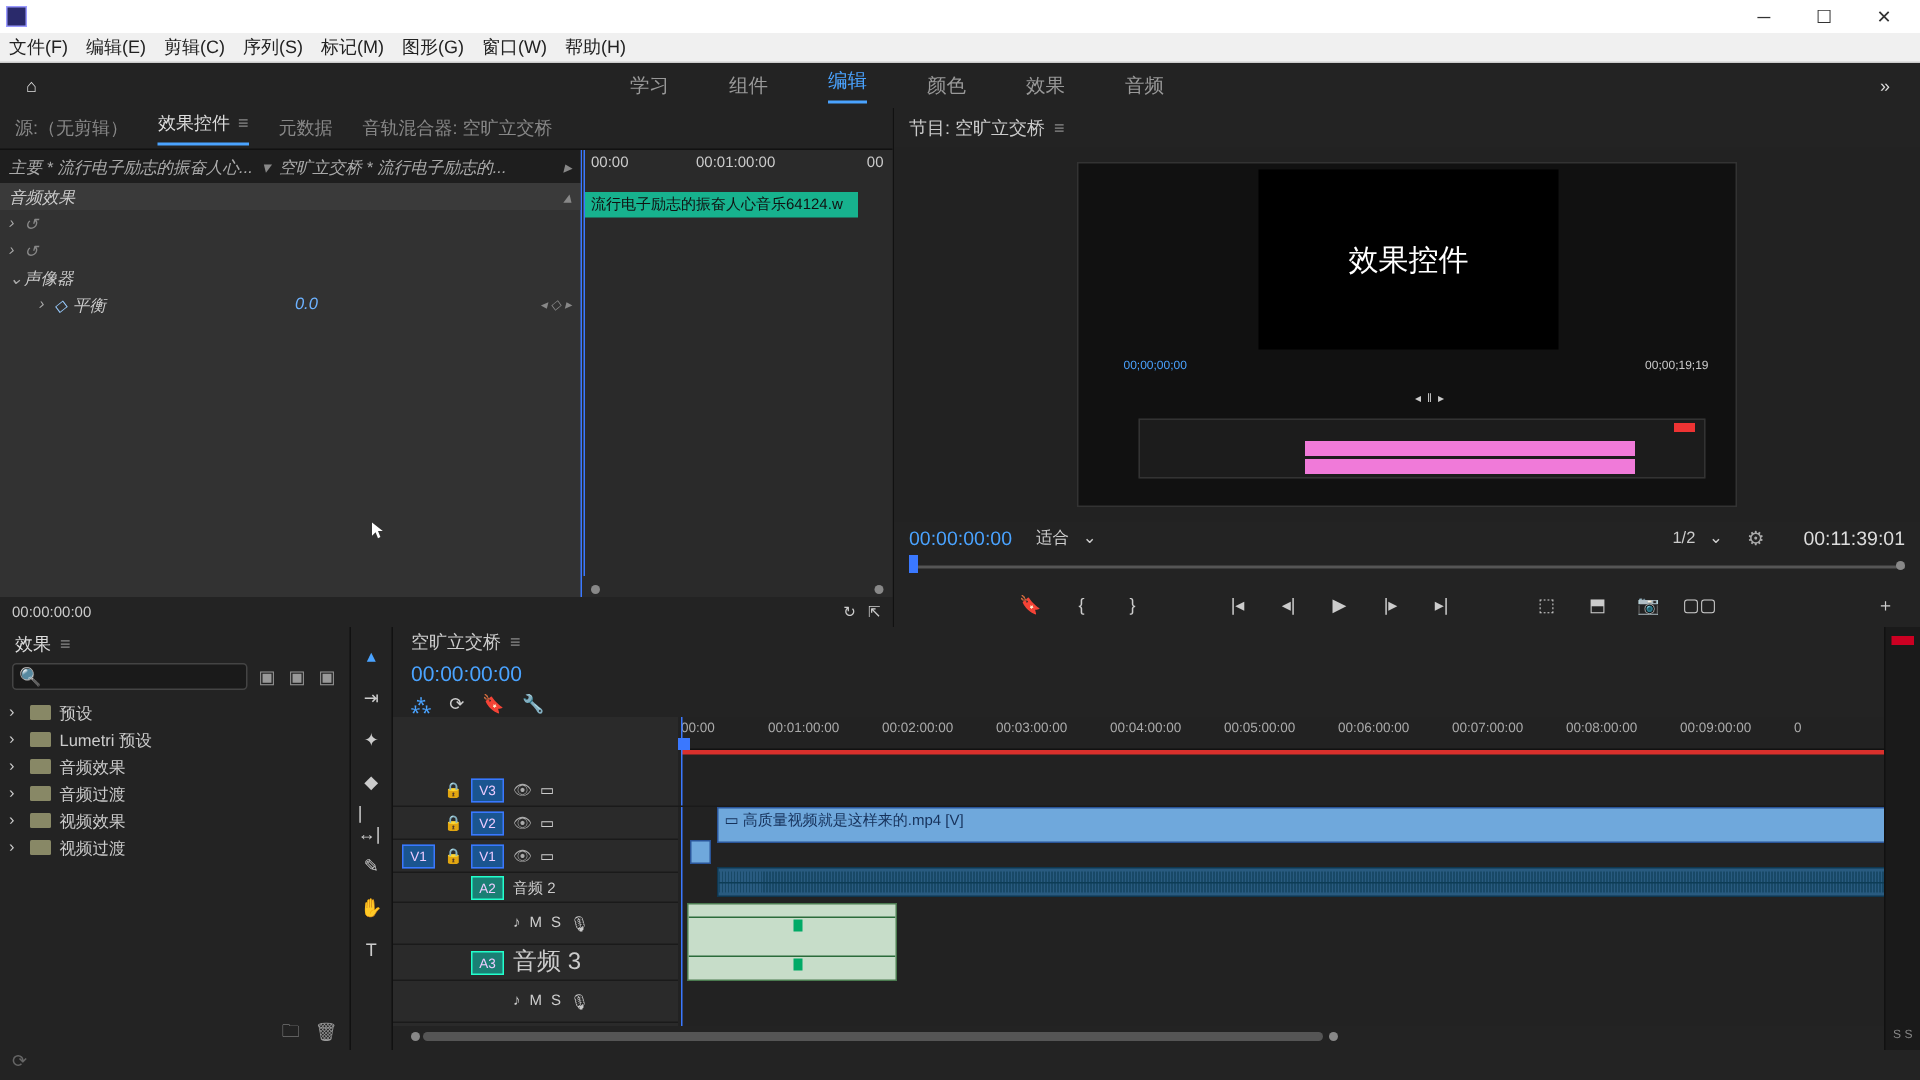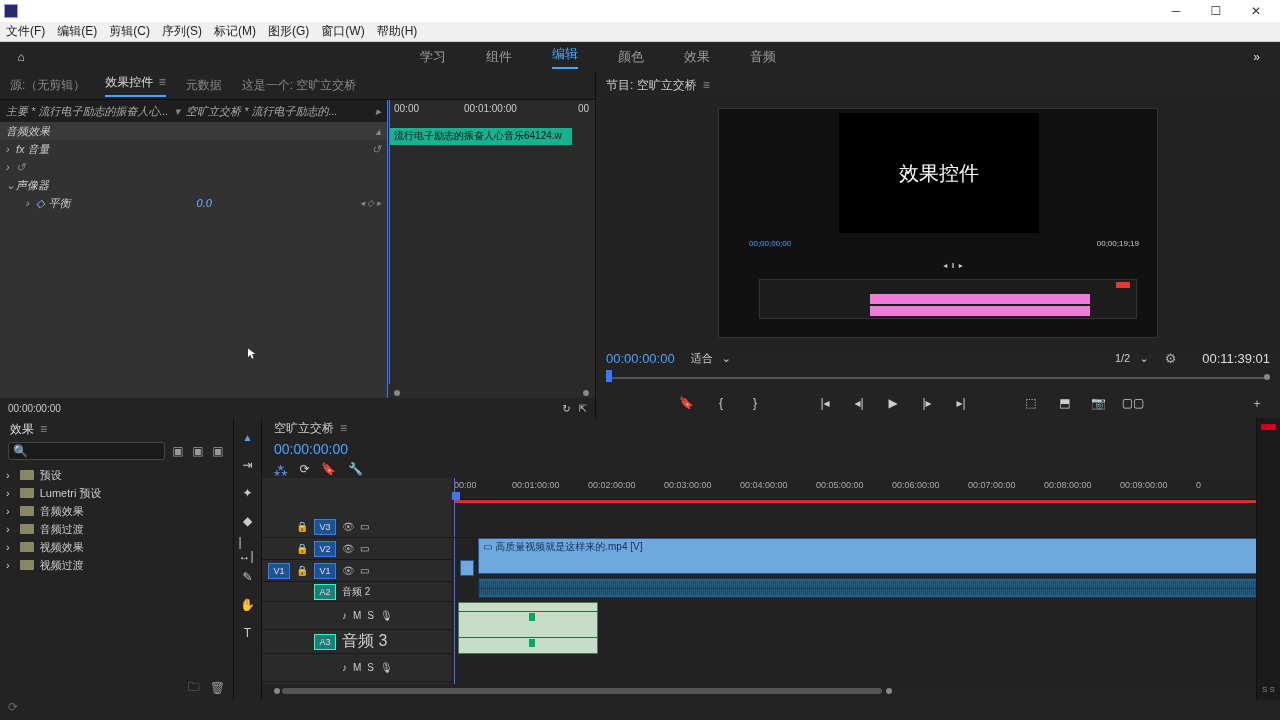--- a/index.html
+++ b/index.html
@@ -144,39 +144,38 @@
   <span class="overflow">»</span>
 </div>
 
 <div class="toprow">
 
   <div class="left-top">
     <div class="src-tabs">
       <span class="stab">源:（无剪辑）</span>
       <span class="stab active"><span>效果控件</span><span class="menu-eq"> ≡</span></span>
       <span class="stab">元数据</span>
-      <span class="stab">这是一个: 空旷立交桥</span>
+      <span class="stab">音轨混合器: 空旷立交桥</span>
     </div>
     <div class="ec-body">
       <div class="ec-left">
         <div class="ec-row header">
           <span>主要 * 流行电子励志的振奋人心...</span>
           <span style="margin:0 6px;color:#888;">▾</span>
           <span class="link">空旷立交桥 * 流行电子励志的...</span>
           <span style="flex:1"></span>
             <span style="color:#888">▸</span>
         </div>
         <div class="ec-row" style="background:#3a3a3a">
             <span>音频效果</span>
             <span style="flex:1"></span>
             <span style="color:#888">▴</span>
           </div>
         <div class="ec-row">
             <span class="chev">›</span>
-            <span class="label">fx 音量</span>
             <span style="color:#888">↺</span>
           </div>
         <div class="ec-row">
             <span class="chev">›</span>
             <span style="color:#888">↺</span>
           </div>
         <div class="ec-row">
             <span class="chev">⌄</span>
             <span class="label">声像器</span>
           </div>
@@ -417,21 +416,21 @@
           <span class="tick" style="left:592px">00:08:00:00</span>
           <span class="tick" style="left:668px">00:09:00:00</span>
           <span class="tick" style="left:744px">0</span>
         </div>
         <div class="redline"></div>
         <div class="playline"></div>
         <div class="playhead" style="top:14px"></div>
 
         <div style="position:absolute;top:38px;left:0;right:0;height:22px;border-bottom:1px solid #1a1a1a"></div>
 
-        <div class="clip" style="top:60px;left:26px;right:22px;height:36px">
+        <div class="clip" style="top:60px;left:26px;right:22px;height:24px">
           <span style="color:#16315a">▭ </span><span>高质量视频就是这样来的.mp4 [V]</span>
         </div>
 
         <div class="clip" style="top:82px;left:8px;width:14px;height:16px;background:#6fa8dc"></div>
 
         <div class="clip audio" style="top:100px;left:26px;right:22px;height:20px">
           <div class="wave"></div>
         </div>
 
         <div class="clip music" style="top:124px;left:6px;width:140px;height:52px">

